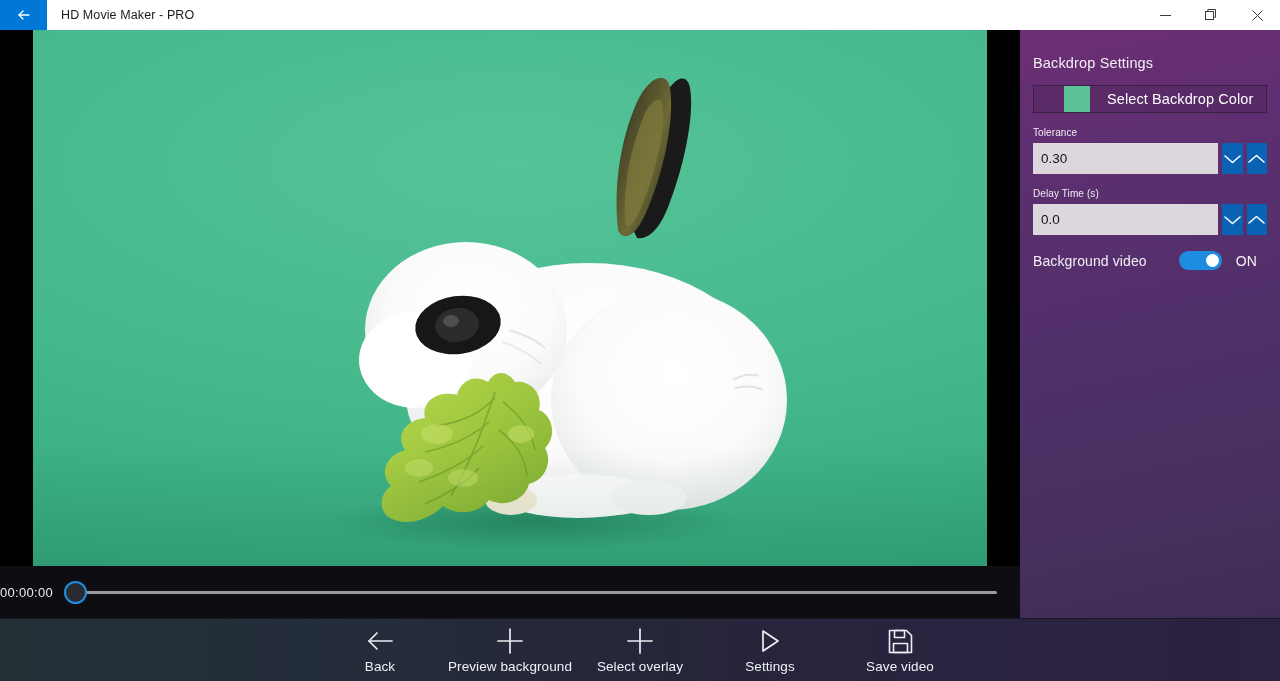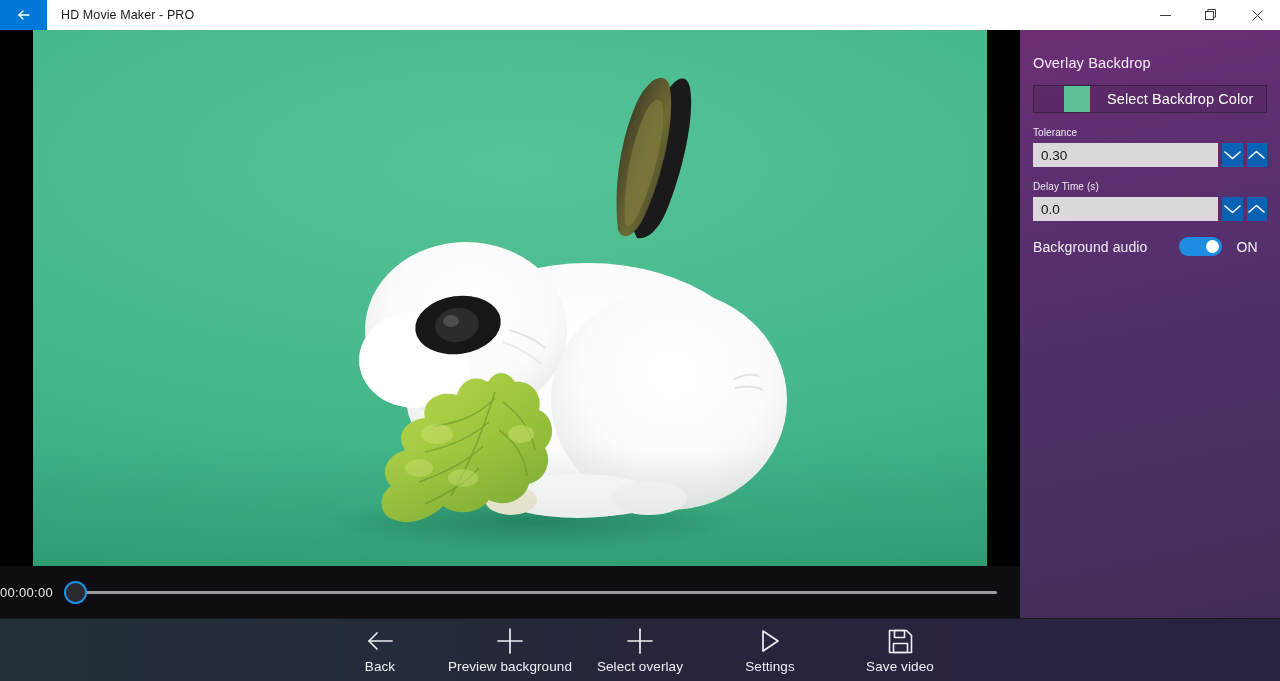--- a/index.html
+++ b/index.html
@@ -143,21 +143,21 @@
     font-size: 14.5px;
     color: #fdfdfe;
     letter-spacing: .1px;
   }
   .field-label {
     font-size: 10px;
     color: #f1ecf3;
     margin: 14px 0 5px 0;
     letter-spacing: .1px;
   }
-  .spin-row { display: flex; align-items: stretch; height: 24px; gap: 4px; }
+  .spin-row { display: flex; align-items: stretch; height: 31px; gap: 4px; }
   .spin-input {
     flex: 1;
     background: #dcd6dd;
     border: none;
     font-family: "Liberation Sans", sans-serif;
     font-size: 13.5px;
     color: #141414;
     padding-left: 8px;
     outline: none;
   }
@@ -353,21 +353,21 @@
 
   <div class="timeline">
     <div class="timecode">00:00:00</div>
     <div class="slider-wrap">
       <div class="slider-track"></div>
       <div class="slider-thumb"></div>
     </div>
   </div>
 
   <div class="panel">
-    <div class="panel-title">Overlay Backdrop</div>
+    <div class="panel-title">Backdrop Settings</div>
 
     <div class="backdrop-btn">
       <div class="swatch"></div>
       <div class="backdrop-label">Select Backdrop Color</div>
     </div>
 
     <div class="field-label">Tolerance</div>
     <div class="spin-row">
       <input class="spin-input" type="text" value="0.30" style="">
       <div class="spin-btn">
@@ -399,21 +399,21 @@
       <div class="spin-btn">
         <span>
           <svg width="19" height="12" viewBox="0 0 19 12" fill="none" stroke="#ffffff" stroke-width="1.6" stroke-linecap="round" stroke-linejoin="round">
             <path d="M2 9 L9.5 2.5 L17 9"></path>
           </svg>
         </span>
       </div>
     </div>
 
     <div class="audio-row">
-      <div class="audio-label">Background audio</div>
+      <div class="audio-label">Background video</div>
       <div class="toggle">
         <div class="toggle-knob"></div>
       </div>
       <div class="toggle-state">ON</div>
     </div>
   </div>
 
   <div class="cmdbar">
 
     <div class="cmd-btn">

